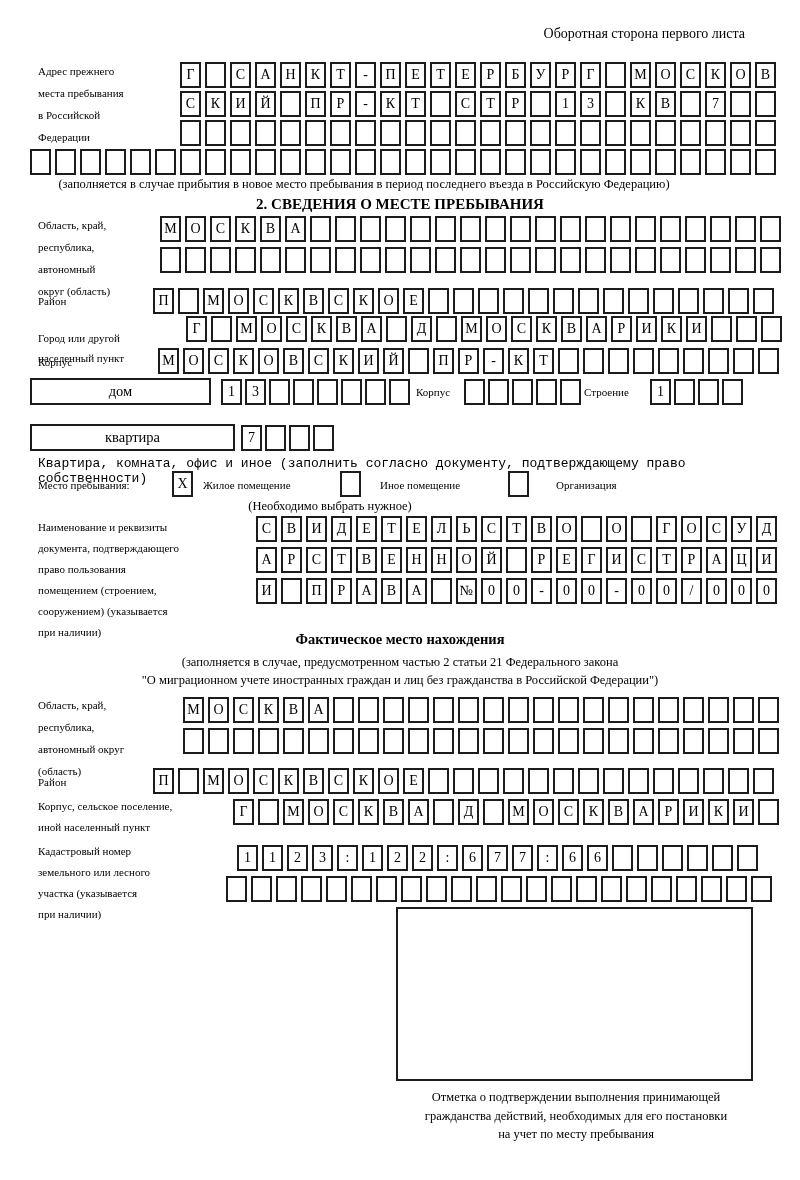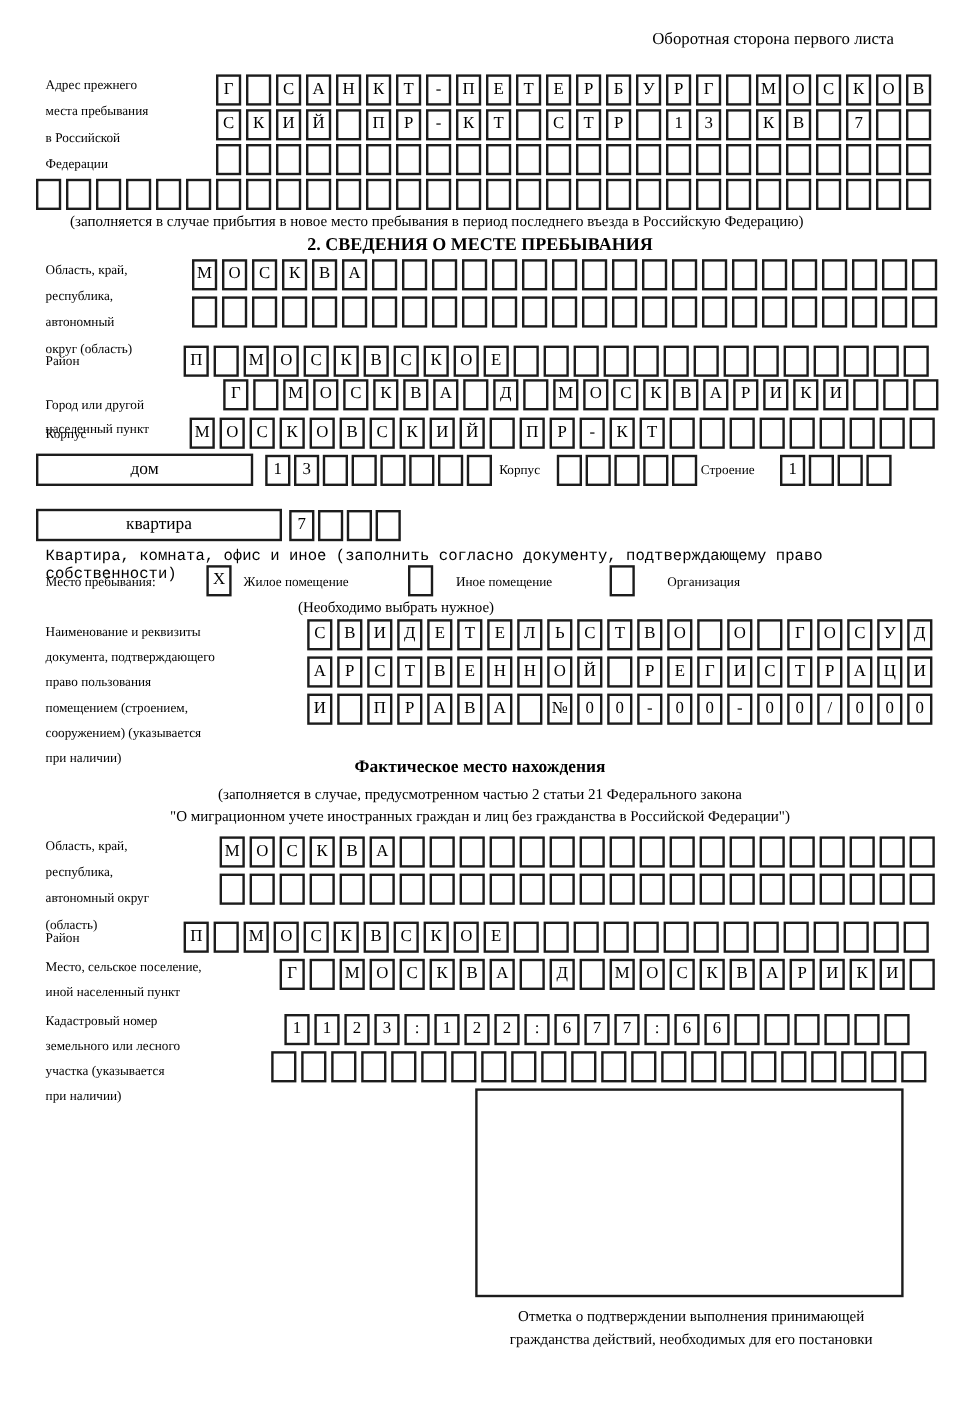--- a/index.html
+++ b/index.html
@@ -506,21 +506,21 @@
       <span class="cell"></span>
       <span class="cell"></span>
       <span class="cell"></span>
       <span class="cell"></span>
       <span class="cell"></span>
       <span class="cell"></span>
       <span class="cell"></span>
     </div>
 
   <div class="abs label" style="left:38px;top:796px;line-height:21px;">
-    <div class="ln">Место, сельское поселение,</div>
+    <div class="ln">Корпус, сельское поселение,</div>
     <div class="ln">иной населенный пункт</div>
   </div>
   <div class="abs boxrow" style="left:233px;top:799px;">
       <span class="cell">Г</span>
       <span class="cell"></span>
       <span class="cell">М</span>
       <span class="cell">О</span>
       <span class="cell">С</span>
       <span class="cell">К</span>
       <span class="cell">В</span>
@@ -592,15 +592,16 @@
       <span class="cell"></span>
       <span class="cell"></span>
       <span class="cell"></span>
       <span class="cell"></span>
     </div>
 
   <div class="abs stampbox" style="left:396px;top:907px;width:357px;height:174px;"></div>
   <div class="abs center" style="left:385px;top:1088px;width:382px;font-size:12.5px;line-height:18.5px;">
     <div class="ln">Отметка о подтверждении выполнения принимающей</div>
     <div class="ln">гражданства действий, необходимых для его постановки</div>
+    <div class="ln">на учет по месту пребывания</div>
   </div>
 
 </div>
 
 </body></html>

